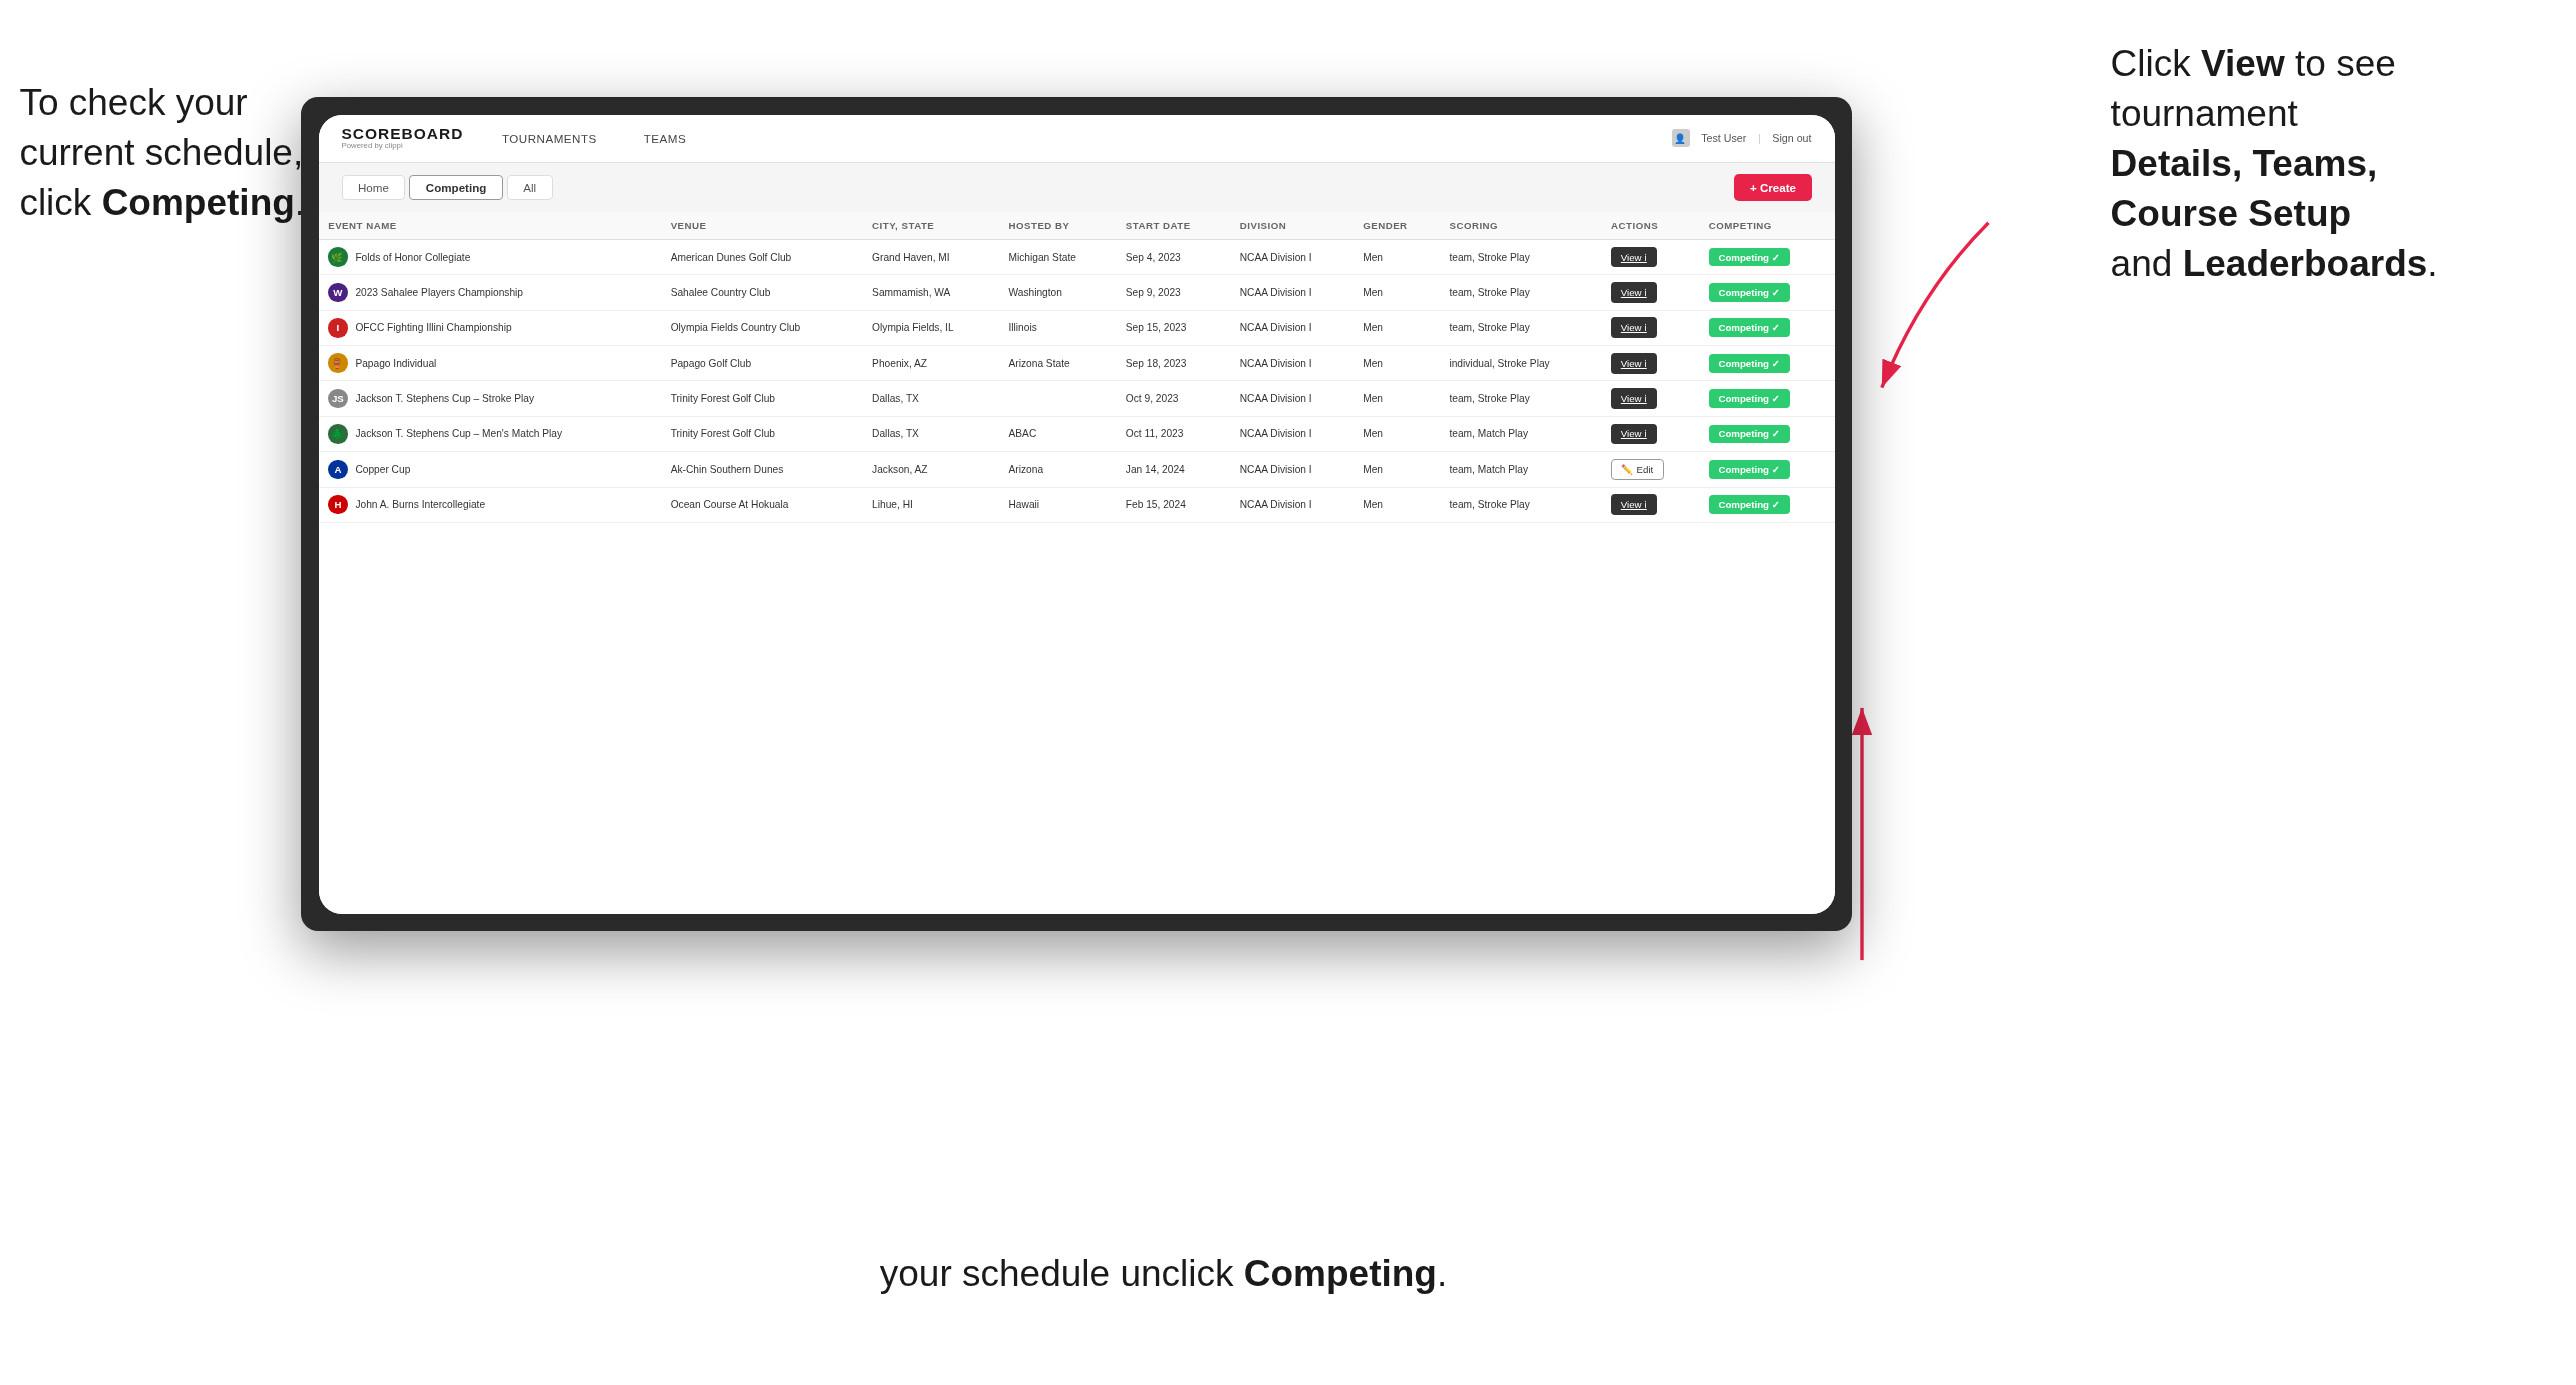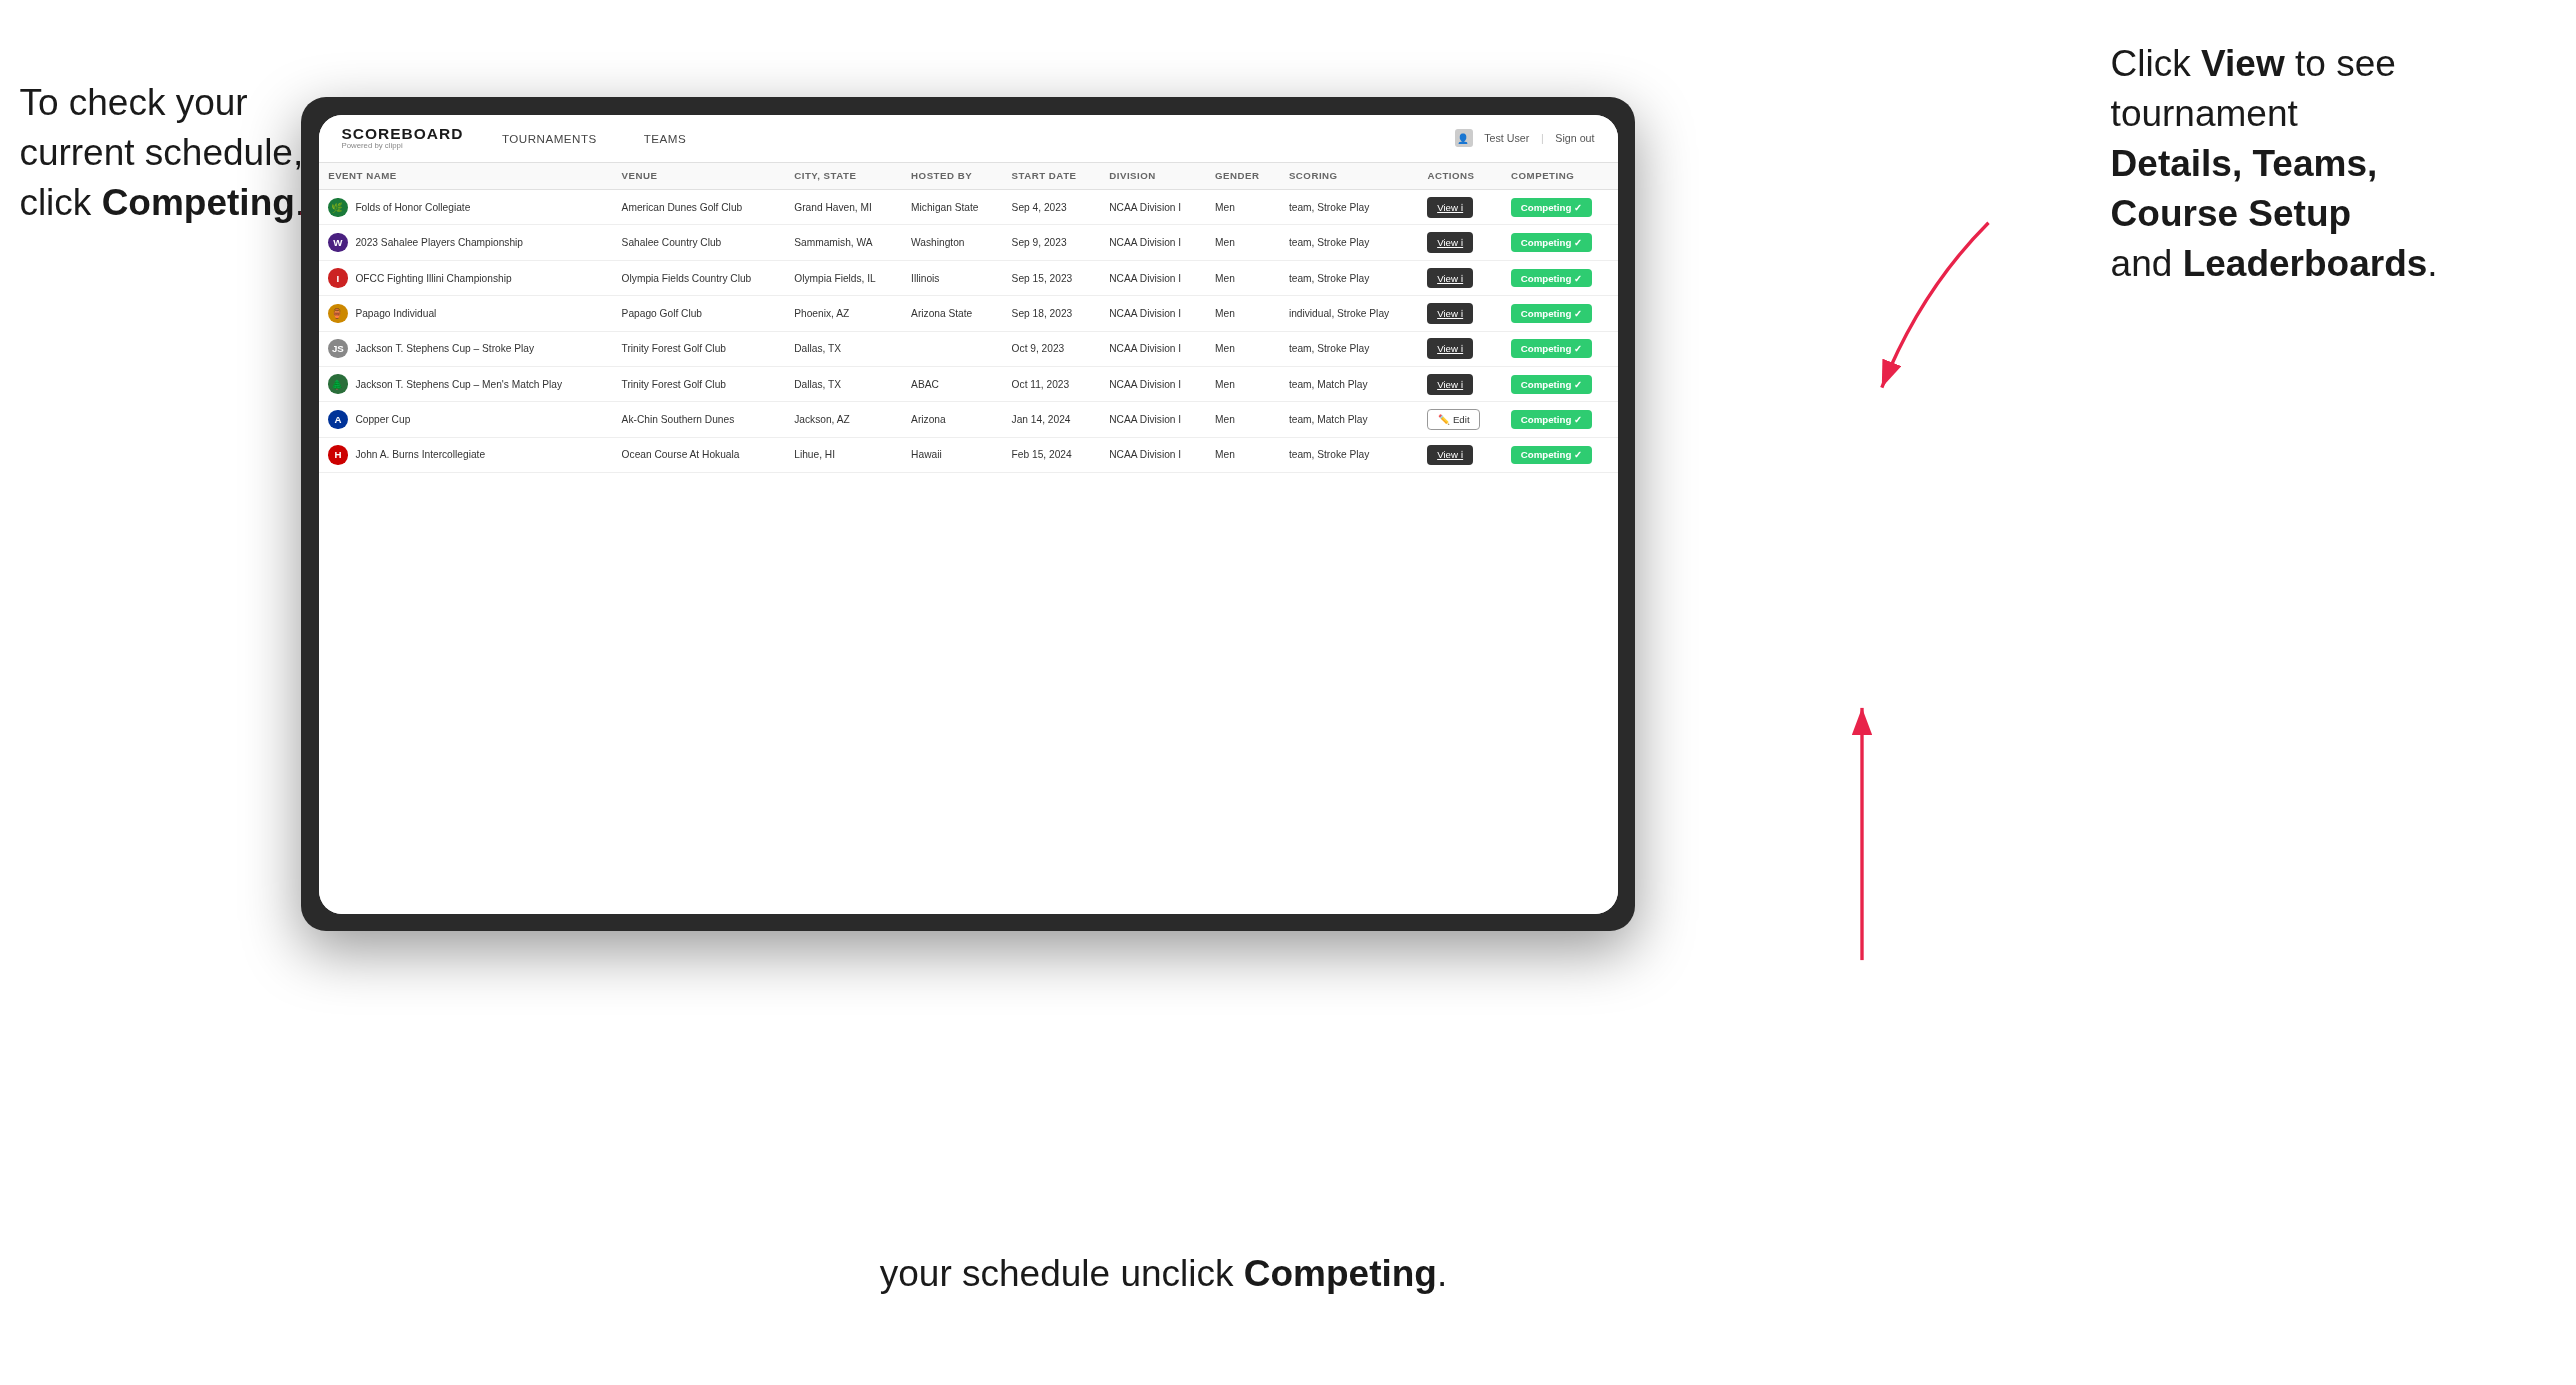--- a/index.html
+++ b/index.html
@@ -36,24 +36,24 @@
       left: 824px;
       width: 679px;
       text-align: center;
     }
 
     
     .tablet {
       position: absolute;
       top: 97px;
       left: 301px;
-      width: 1334px;
+      width: 1551px;
       height: 834px;
       background: #2a2a2a;
-      border-radius: 25px;
+      border-radius: 17px;
       padding: 17.5px;
       box-shadow: 0 19.4px 58px rgba(0,0,0,0.4);
     }
     .tablet-screen {
       width: 100%;
       height: 100%;
       background: #f5f5f5;
       border-radius: 23px;
       overflow: hidden;
       display: flex;
@@ -329,20 +329,28 @@
         <div class="nav-link">TEAMS</div>
       </div>
       <div class="nav-right">
         <div class="nav-user-icon">👤</div>
         <span>Test User</span>
         <span class="nav-separator">|</span>
         <span class="sign-out-link">Sign out</span>
       </div>
     </div>
 
+    <div class="filter-bar">
+      <div class="filter-tabs">
+        <button class="filter-tab">Home</button>
+        <button class="filter-tab active">Competing</button>
+        <button class="filter-tab">All</button>
+      </div>
+      <button class="create-btn">+ Create</button>
+    </div>
 
     <div class="table-container">
       <table>
         <thead>
           <tr>
             <th>EVENT NAME</th>
             <th>VENUE</th>
             <th>CITY, STATE</th>
             <th>HOSTED BY</th>
             <th>START DATE</th>

